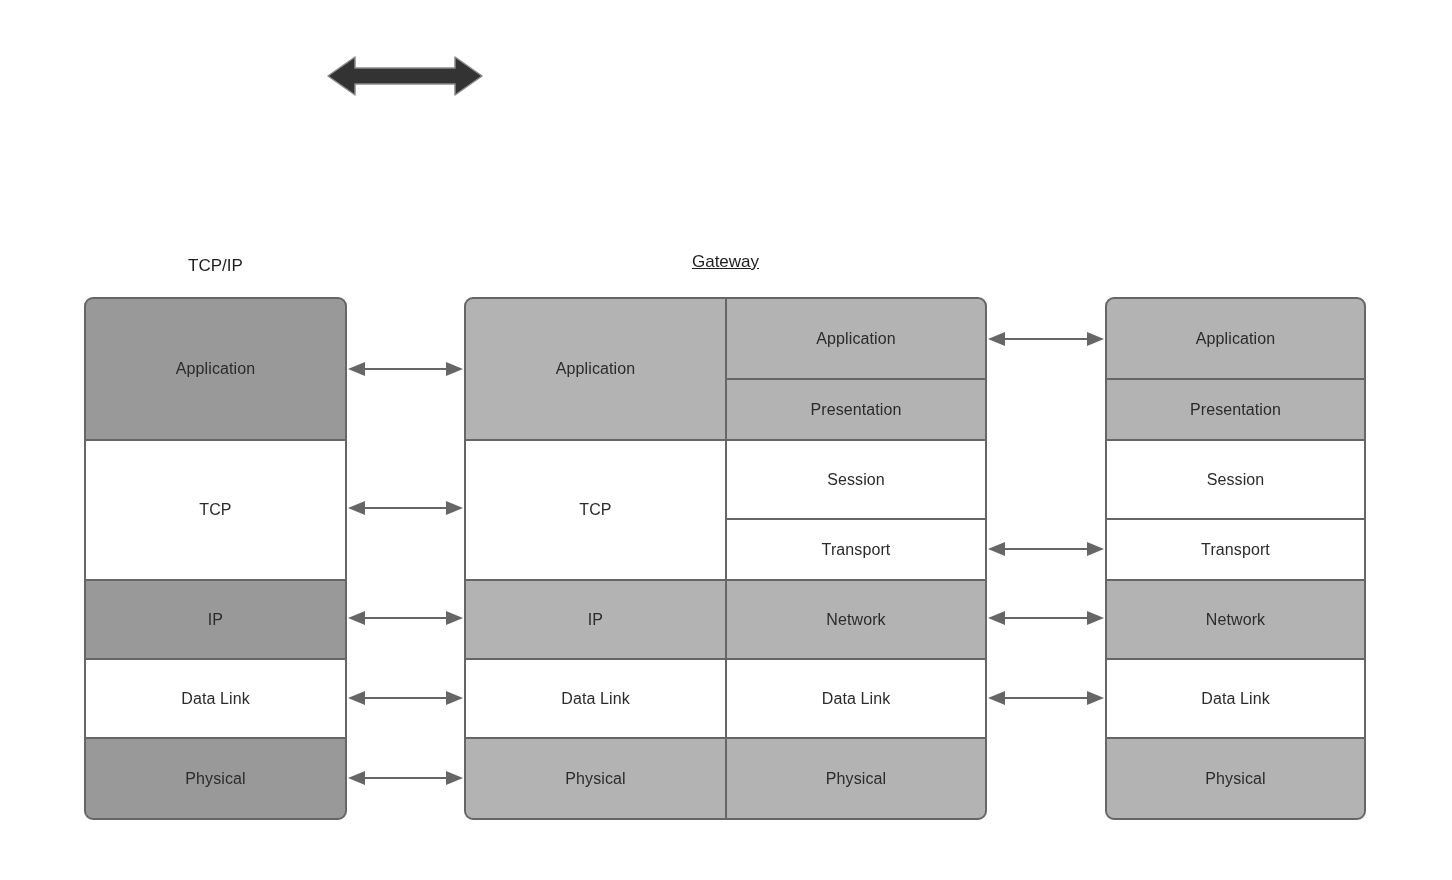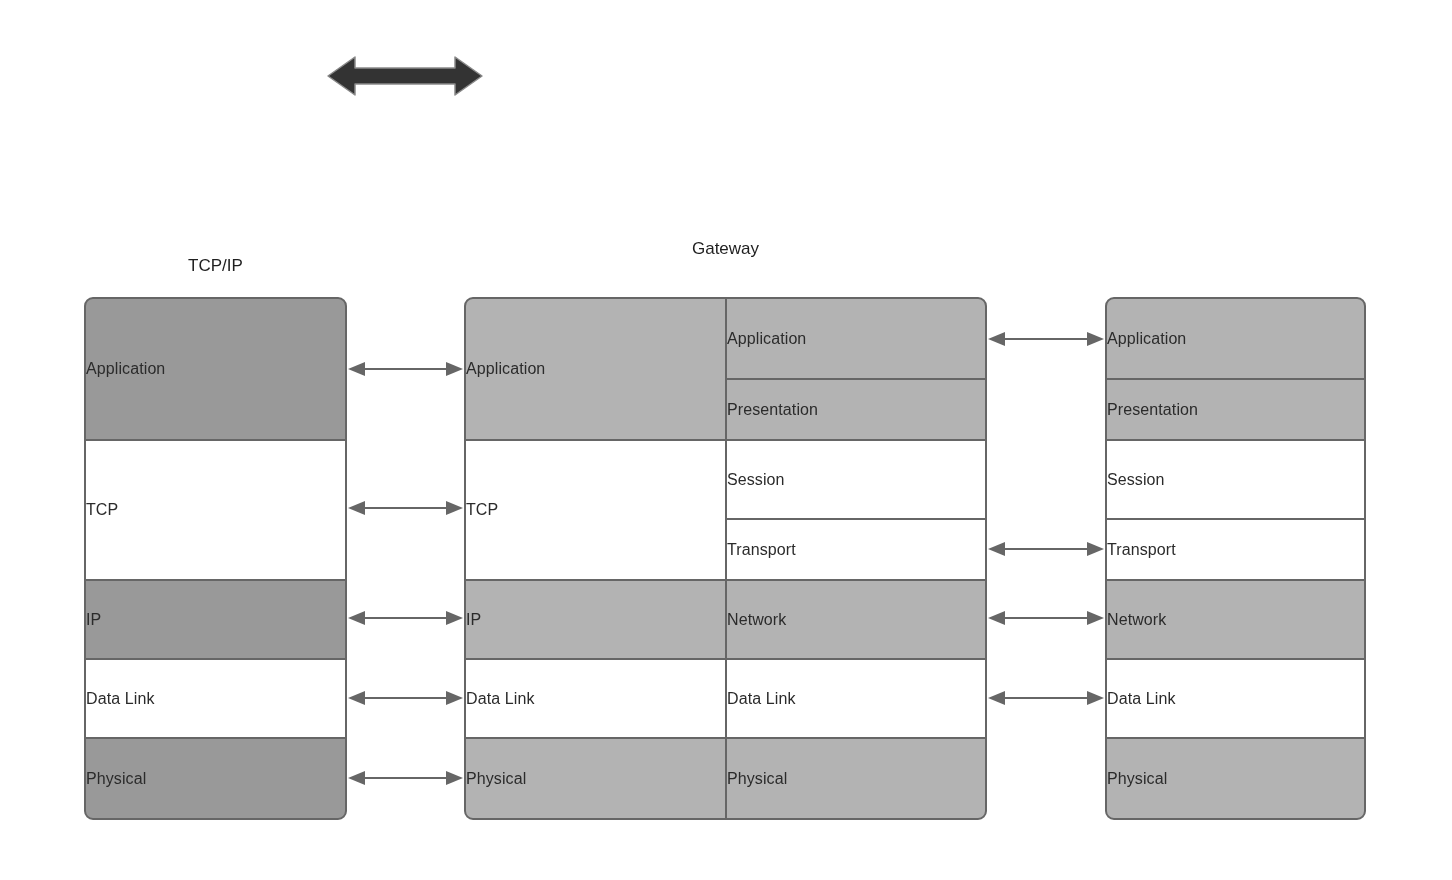--- a/index.html
+++ b/index.html
@@ -17,21 +17,21 @@
   
   .col-title{
     position:absolute;text-align:center;
     font-size:17px;color:#1f1f1f;white-space:nowrap;
   }
 
   
   .layer{
     position:absolute;box-sizing:border-box;
     border:2px solid #666666;
-    display:flex;align-items:center;
+    display:flex;align-items:center;justify-content:center;
     font-size:16px;color:#2b2b2b;
     letter-spacing:.1px;
   }
   .fill-dark{background:#999999;}
   .fill-light{background:#b3b3b3;}
   .fill-white{background:#ffffff;}
 
   
   .rt-l{border-top-left-radius:9px;}
   .rt-r{border-top-right-radius:9px;}
@@ -46,21 +46,21 @@
 
 <div class="canvas">
 
   <div class="legend-arrow">
     <svg width="160" height="48" viewBox="0 0 160 48" xmlns="http://www.w3.org/2000/svg">
       <path d="M3 24 L30 5 L30 16 L130 16 L130 5 L157 24 L130 43 L130 32 L30 32 L30 43 Z" fill="#333333" stroke="#8a8a8a" stroke-width="1.5" stroke-linejoin="round"></path>
     </svg>
   </div>
 
   <div class="col-title" style="left:84px;top:256px;width:263px;">TCP/IP</div>
-  <div class="col-title" style="left:464px;top:239px;width:523px;">Gateway</div>
+  <div class="col-title" style="left:464px;top:252px;width:523px;text-decoration:underline;">Gateway</div>
 
   <div class="layer fill-dark rt-l rt-r" style="left:84px;top:297px;width:263px;height:144px;">
     <span>Application</span>
   </div>
   <div class="layer fill-white" style="left:84px;top:439px;width:263px;height:142px;">
     <span>TCP</span>
   </div>
   <div class="layer fill-dark" style="left:84px;top:579px;width:263px;height:81px;">
     <span>IP</span>
   </div>

